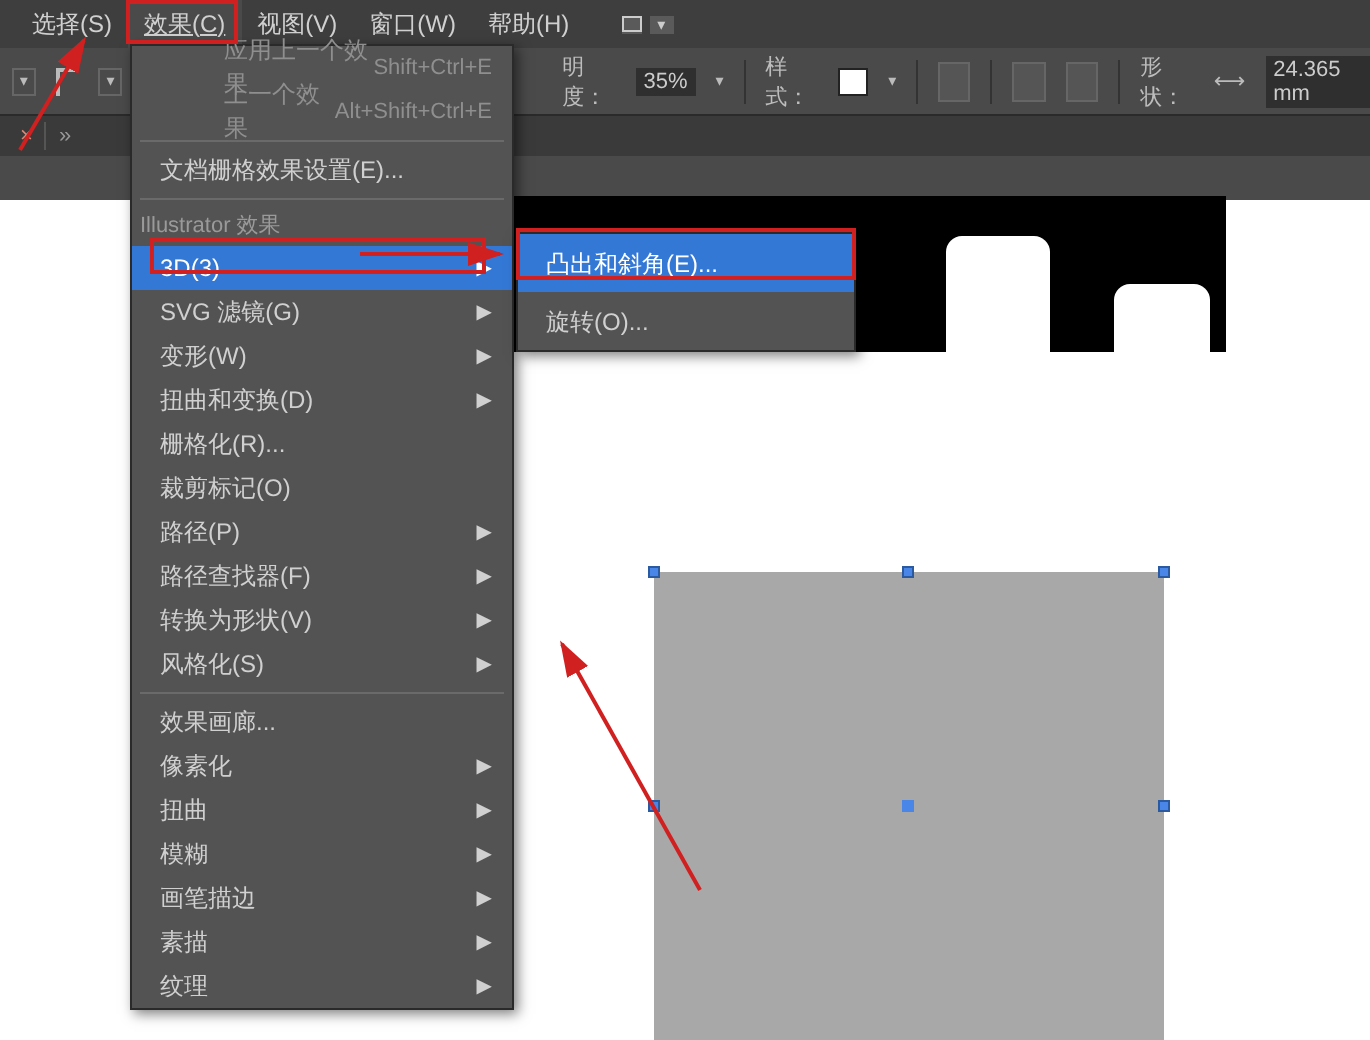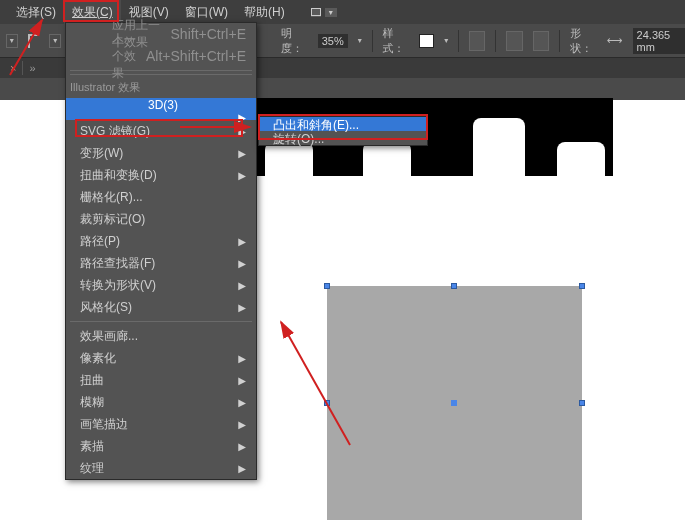--- a/index.html
+++ b/index.html
@@ -24,28 +24,28 @@
   .blackshape .cut { position: absolute; background: #fff; }
 
   .selection { position: absolute; left: 327px; top: 286px; width: 255px; height: 234px; background: #a8a8a8; }
   .selhandle { position: absolute; width: 6px; height: 6px; background: #4a86e8; border: 1px solid #2c5aa0; }
   .selcenter { position: absolute; width: 6px; height: 6px; background: #4a86e8; }
 
   .mainmenu { position: absolute; top: 22px; left: 65px; width: 192px; background: #535353; border: 1px solid #2a2a2a; box-shadow: 2px 2px 6px rgba(0,0,0,.5); font-size: 12px; }
   .mainmenu .row { height: 22px; display: flex; align-items: center; padding: 0 10px 0 14px; color: #d0d0d0; position: relative; }
   .mainmenu .row.dim { color: #8f8f8f; margin-left: 32px; }
   .mainmenu .row .arrow { margin-left: auto; font-size: 10px; }
-  .mainmenu .row .shortcut { margin-left: auto; color: #8f8f8f; font-size: 14px; }
-  .mainmenu .row.hover { background: #3478d6; color: #fff; flex-direction: column; }
+  .mainmenu .row .shortcut { margin-left: auto; color: #8f8f8f; font-size: 11px; }
+  .mainmenu .row.hover { background: #3478d6; color: #fff; }
   .mainmenu .row.hover .arrow { color: #fff; }
   .mainmenu .sep { height: 1px; background: #6a6a6a; margin: 3px 4px; }
   .mainmenu .header { height: 20px; padding: 2px 10px 2px 4px; color: #9a9a9a; font-size: 11px; }
 
   .submenu { position: absolute; top: 116px; left: 258px; width: 170px; background: #535353; border: 1px solid #2a2a2a; box-shadow: 2px 2px 6px rgba(0,0,0,.5); font-size: 12px; }
-  .submenu .row { height: 14px; display: flex; align-items: center; padding: 2px 10px 0 14px; color: #d0d0d0; }
+  .submenu .row { height: 29px; display: flex; align-items: center; padding: 2px 10px 0 14px; color: #d0d0d0; }
   .submenu .row.hover { background: #3478d6; color: #fff; }
 
   .redbox { position: absolute; border: 2px solid #d02020; pointer-events: none; }
   .arrowline { position: absolute; pointer-events: none; }
 
 </style>
 </head>
 <body>
 
 <div class="menubar">
@@ -111,20 +111,21 @@
 <div class="mainmenu">
   <div class="row dim">
     <span>应用上一个效果</span>
     <span class="shortcut">Shift+Ctrl+E</span>
   </div>
   <div class="row dim">
     <span>上一个效果</span>
     <span class="shortcut">Alt+Shift+Ctrl+E</span>
   </div>
   <div class="sep"></div>
+  <div class="row">文档栅格效果设置(E)...</div>
   <div class="sep"></div>
   <div class="header">Illustrator 效果</div>
   <div class="row hover">
     <span>3D(3)</span>
     <span class="arrow">▶</span>
   </div>
   <div class="row">
     <span>SVG 滤镜(G)</span>
     <span class="arrow">▶</span>
   </div>

